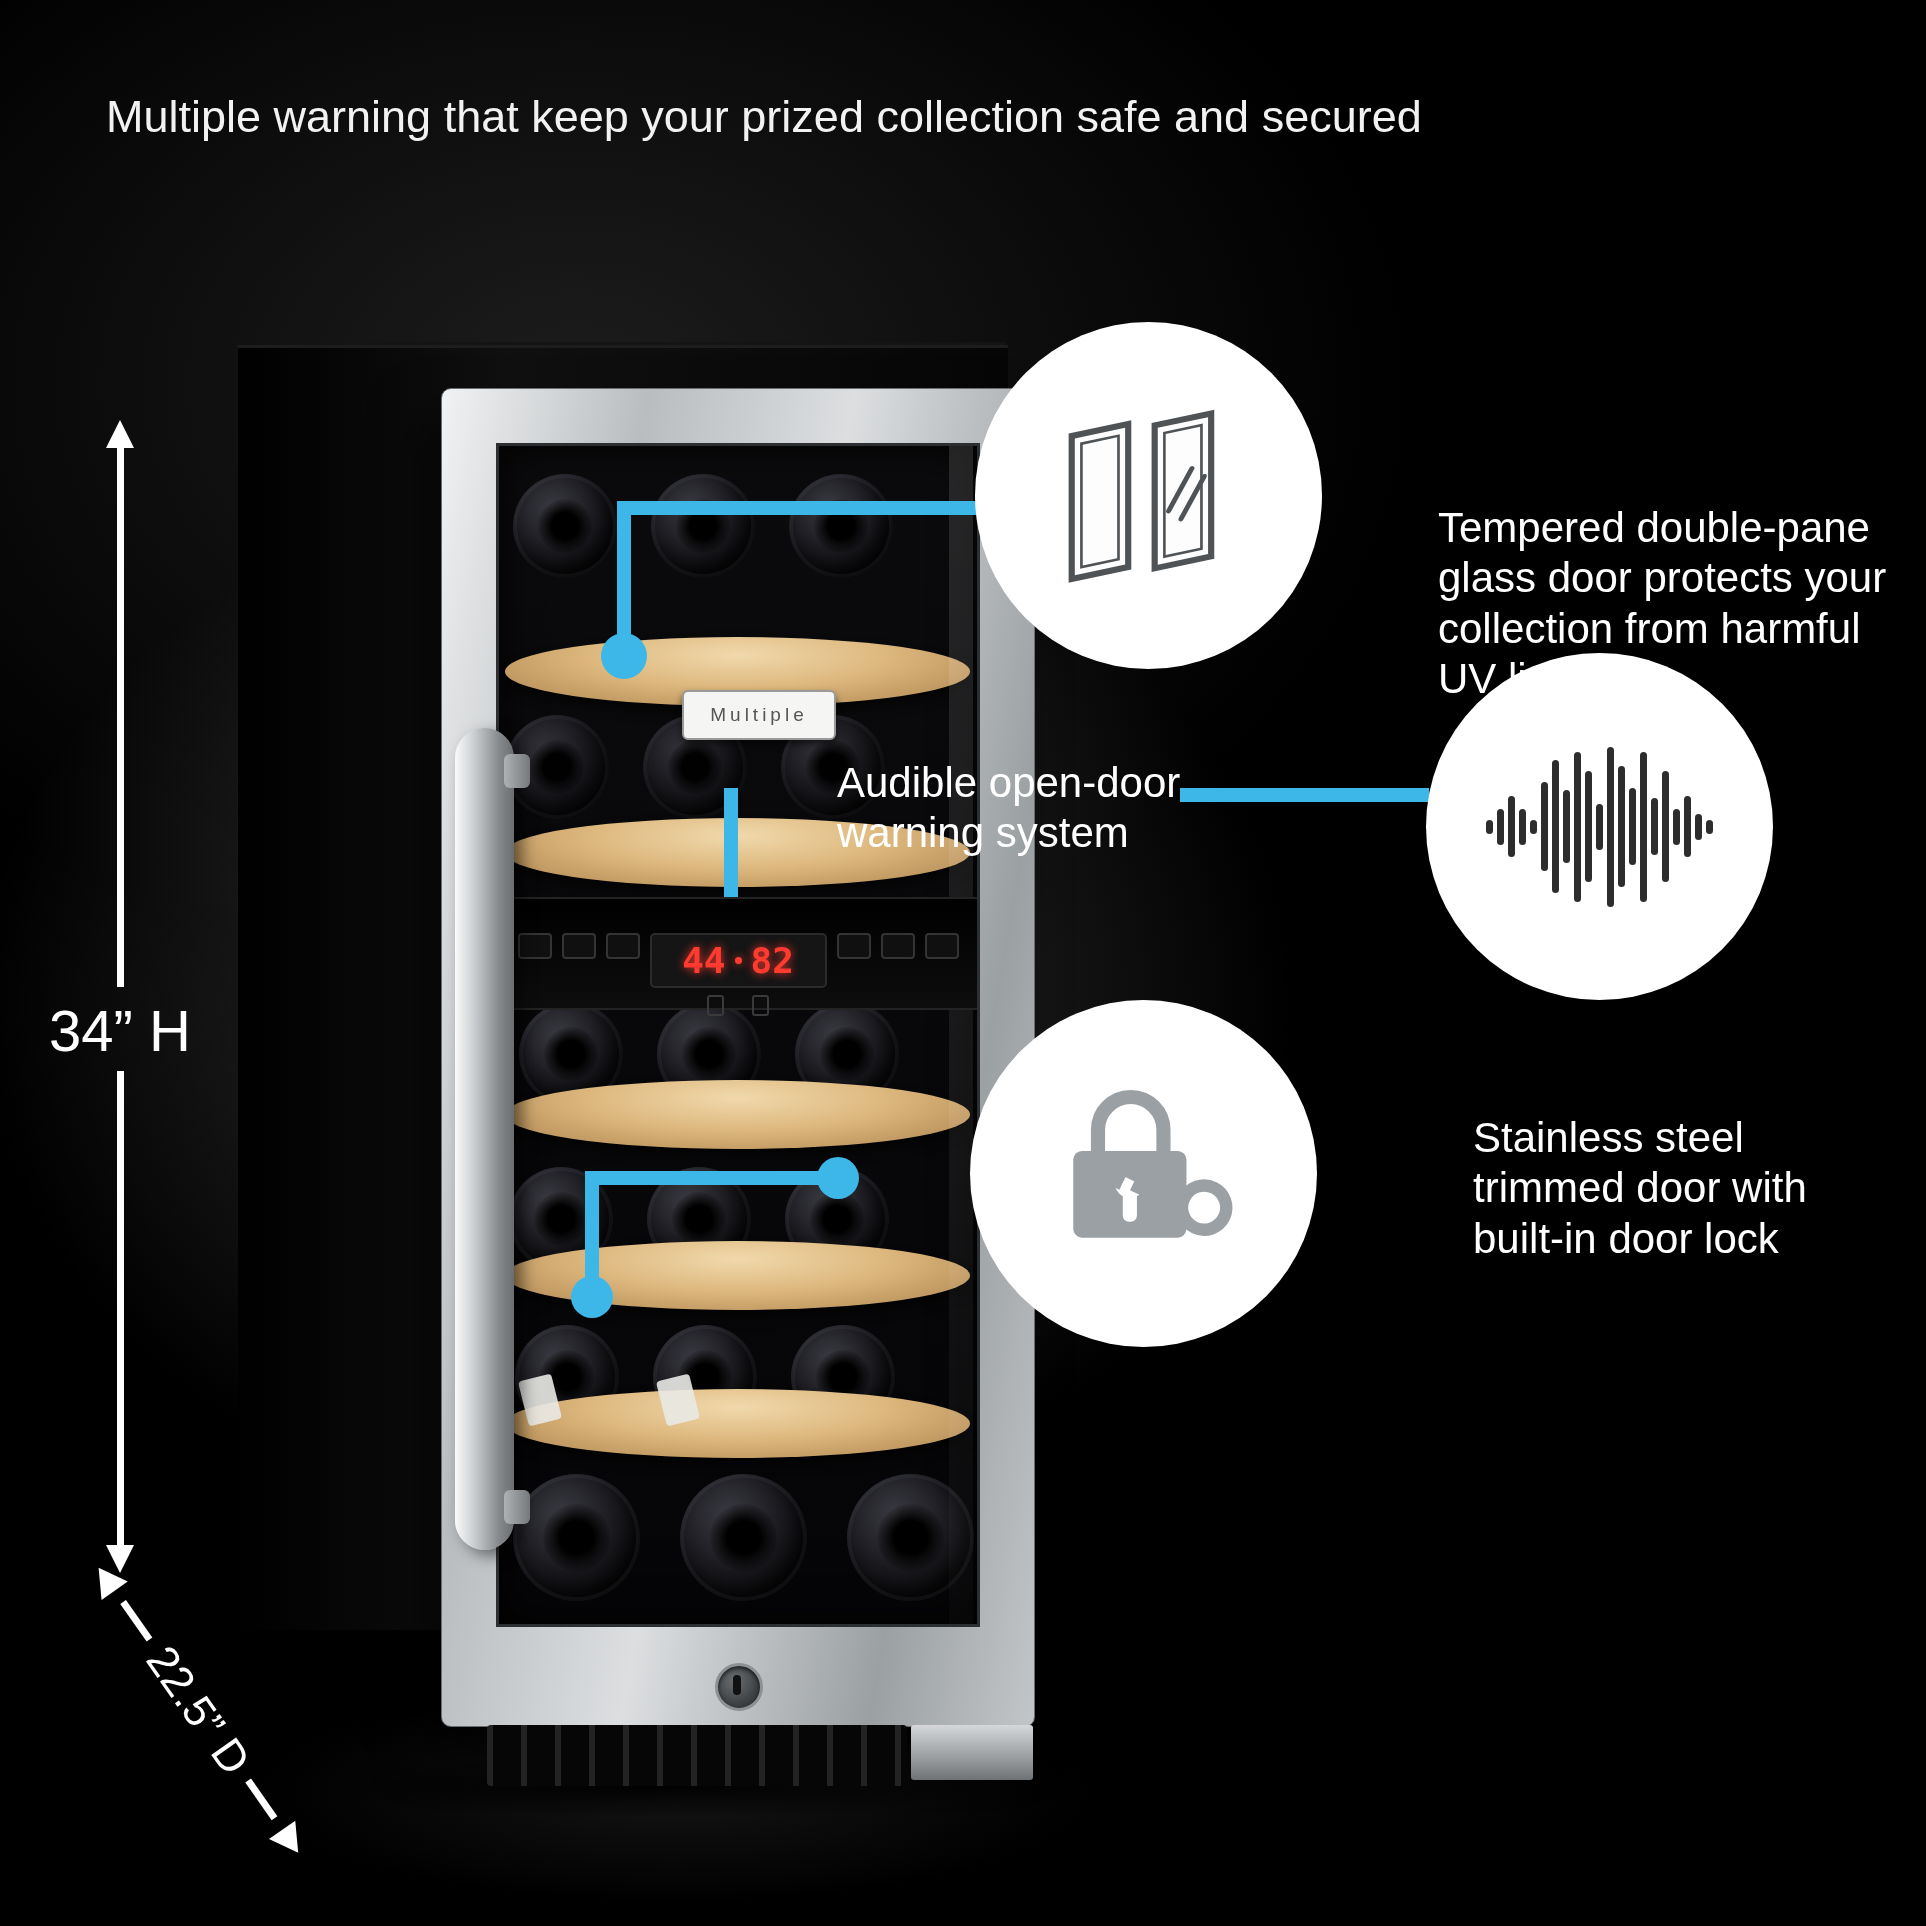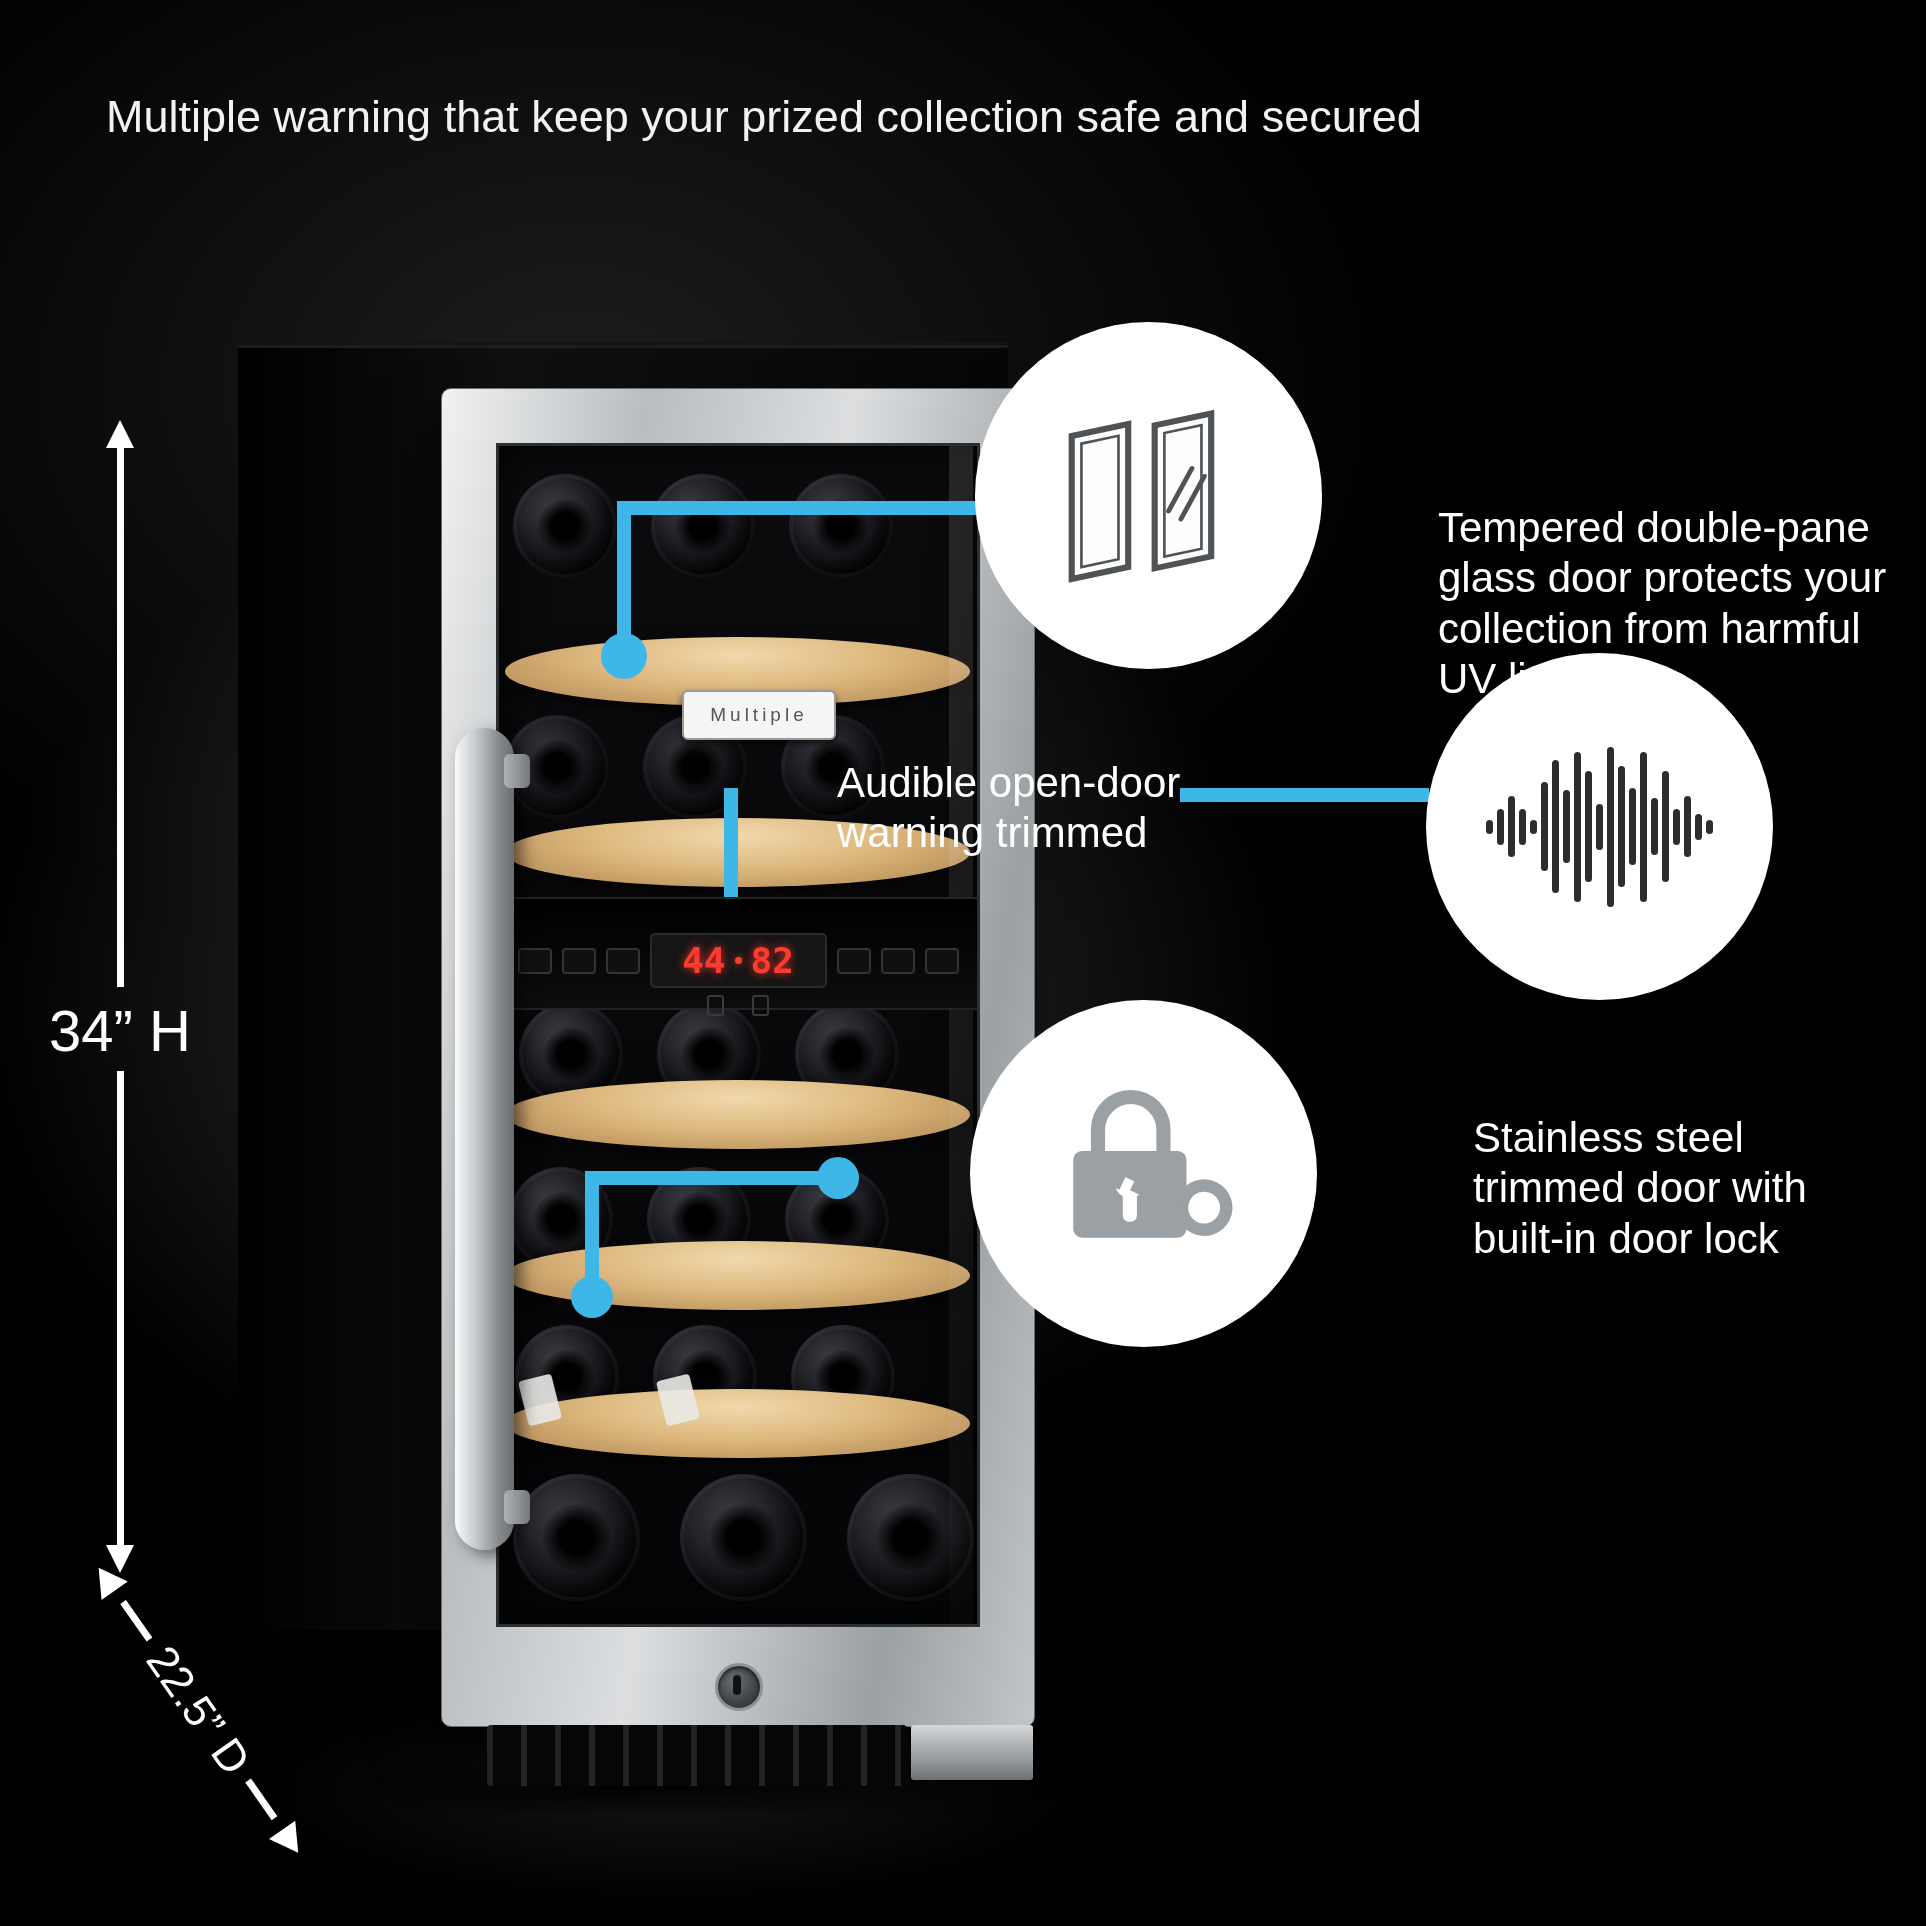--- a/index.html
+++ b/index.html
@@ -48,21 +48,21 @@
     background:radial-gradient(ellipse at 50% 26%, #f1d9ac 0%, #ddb87e 45%, #b9905a 85%, #96713f 100%);
     box-shadow:0 7px 12px rgba(0,0,0,.6);}
 
   .brand{position:absolute;left:183px;top:244px;width:150px;height:46px;background:#f5f5f4;
     border:2px solid #9a9a9a;border-radius:6px;display:flex;align-items:center;justify-content:center;
     color:#565656;font-size:19px;letter-spacing:4px;box-shadow:0 4px 7px rgba(0,0,0,.55);z-index:3;}
 
   .panel{position:absolute;left:0;top:451px;width:100%;height:109px;
     background:linear-gradient(180deg,#000,#0d0d0d);border-top:2px solid #232323;border-bottom:2px solid #232323;
     display:flex;flex-direction:column;align-items:center;justify-content:center;gap:7px;z-index:2;}
-  .panel-row{display:flex;align-items:center;gap:10px;margin-top:42px;}
+  .panel-row{display:flex;align-items:flex-start;gap:10px;margin-top:42px;}
   .pbtn{width:30px;height:22px;border:2px solid #343434;border-radius:4px;background:#101010;}
   .ledw{min-width:149px;height:51px;background:#151515;border:2px solid #2b2b2b;border-radius:5px;
     display:flex;align-items:center;justify-content:center;gap:9px;padding:0 12px;}
   .led{font-family:"DejaVu Sans Mono",monospace;font-size:36px;font-weight:bold;color:#ff3b30;
     text-shadow:0 0 10px rgba(255,60,48,.9);}
   .led-dot{width:7px;height:7px;border-radius:50%;background:#ff3b30;box-shadow:0 0 8px rgba(255,60,48,.9);}
   .ind-row{display:flex;gap:28px;}
   .ind{width:13px;height:17px;border:2px solid #3a3a3a;border-radius:3px;}
 
   .handle{position:absolute;left:455px;top:728px;width:59px;height:822px;border-radius:30px;z-index:4;
@@ -258,21 +258,21 @@
         <span style="height:77px"></span>
         <span style="height:150px"></span>
       <span style="height:57px"></span>
         <span style="height:111px"></span>
         <span style="height:36px"></span>
       <span style="height:61px"></span>
         <span style="height:26px"></span>
         <span style="height:14px"></span>
     </div>
   </div>
-  <div class="f-text" style="left:837px;top:758px;width:376px">Audible open-door warning trimmed</div>
+  <div class="f-text" style="left:837px;top:758px;width:376px">Audible open-door warning system</div>
 
   <div class="callout-circle" style="left:970px;top:1000px">
     <svg viewBox="0 0 260 260" width="230" height="230">
       <path d="M 78 110 v -30 a 37 37 0 0 1 74 0 v 30" fill="none" stroke="#9aa0a3" stroke-width="16"></path>
       <rect x="50" y="104" width="128" height="98" rx="10" fill="#9aa0a3"></rect>
       <circle cx="114" cy="140" r="17" fill="#ffffff"></circle>
       <rect x="106" y="148" width="16" height="36" rx="7" fill="#ffffff"></rect>
       <g transform="rotate(26 198 168)">
         <circle cx="198" cy="168" r="25" fill="none" stroke="#9aa0a3" stroke-width="14"></circle>
         <rect x="86" y="161" width="92" height="15" fill="#9aa0a3"></rect>

